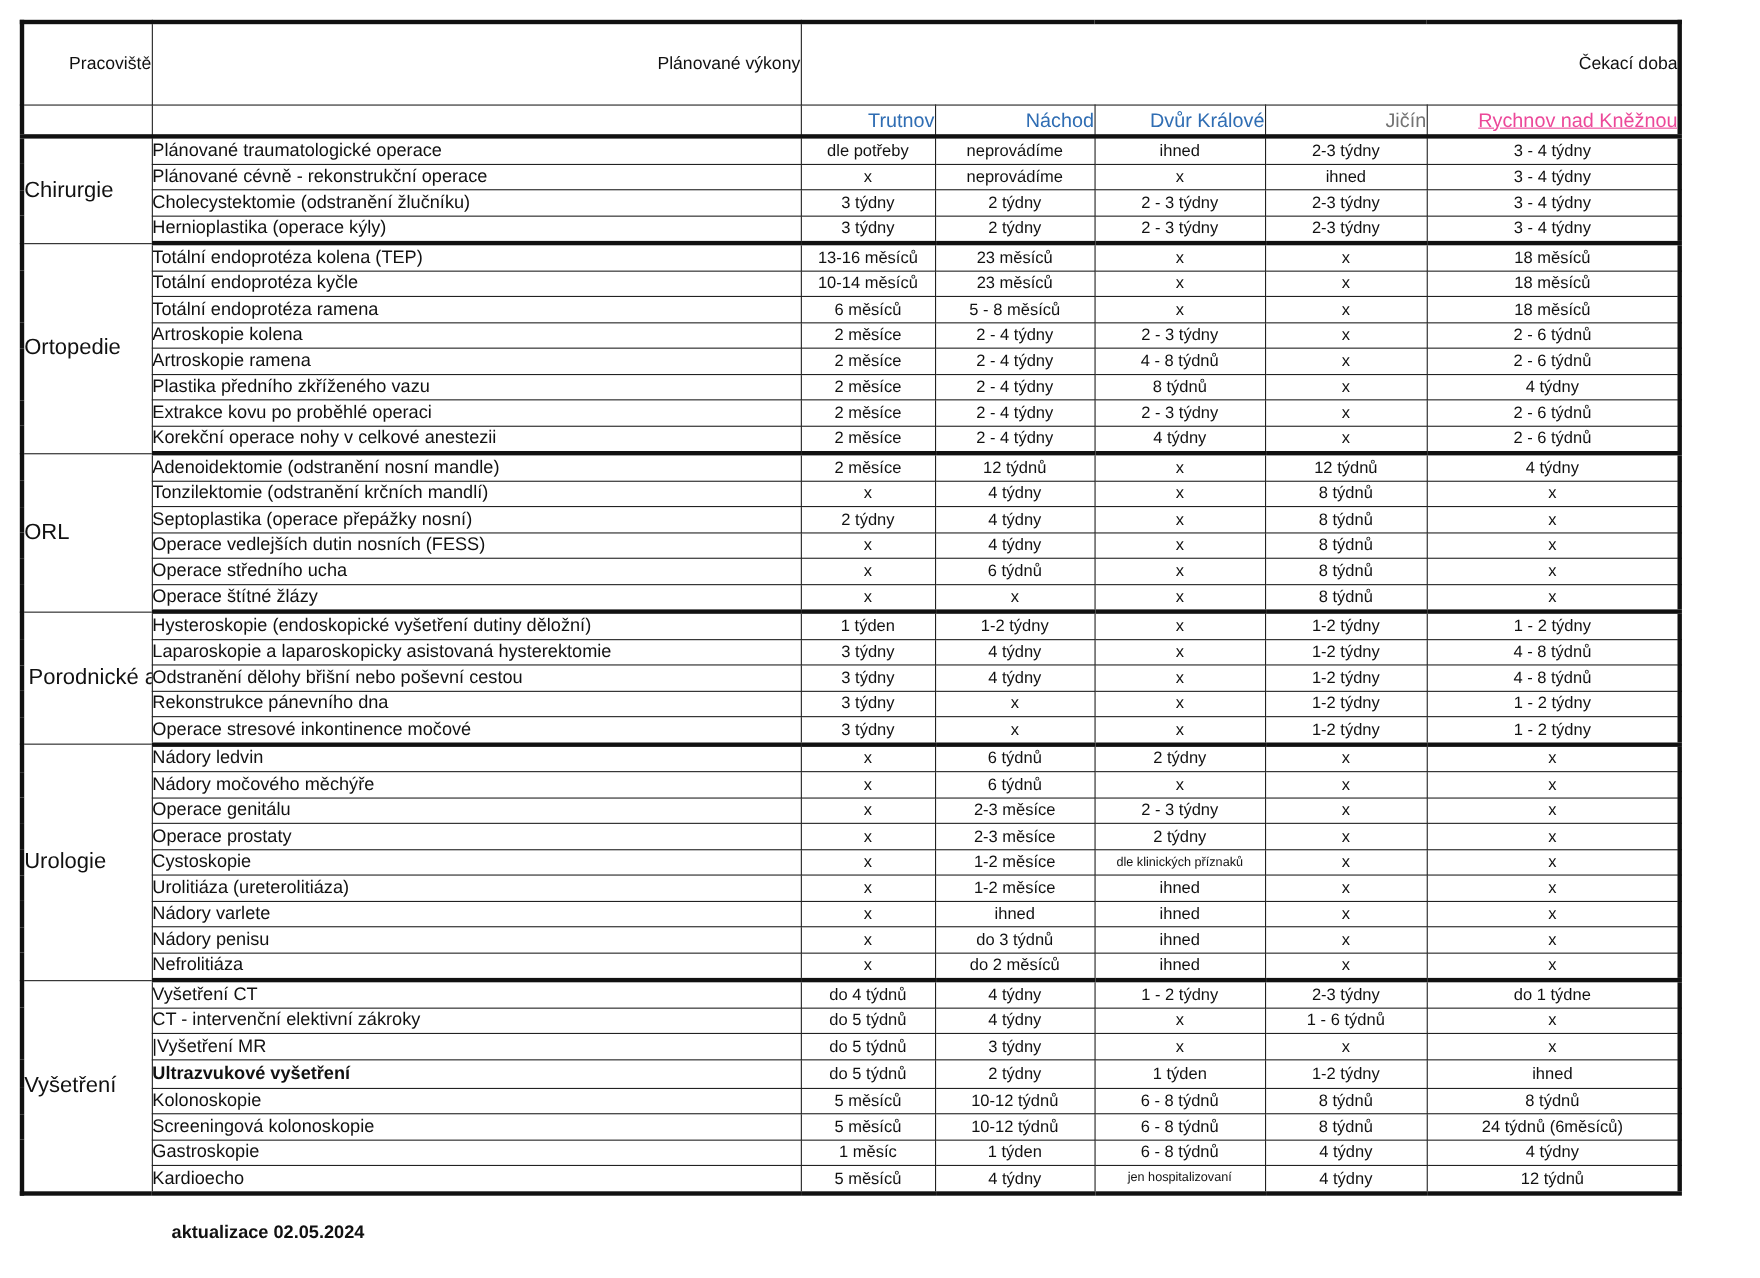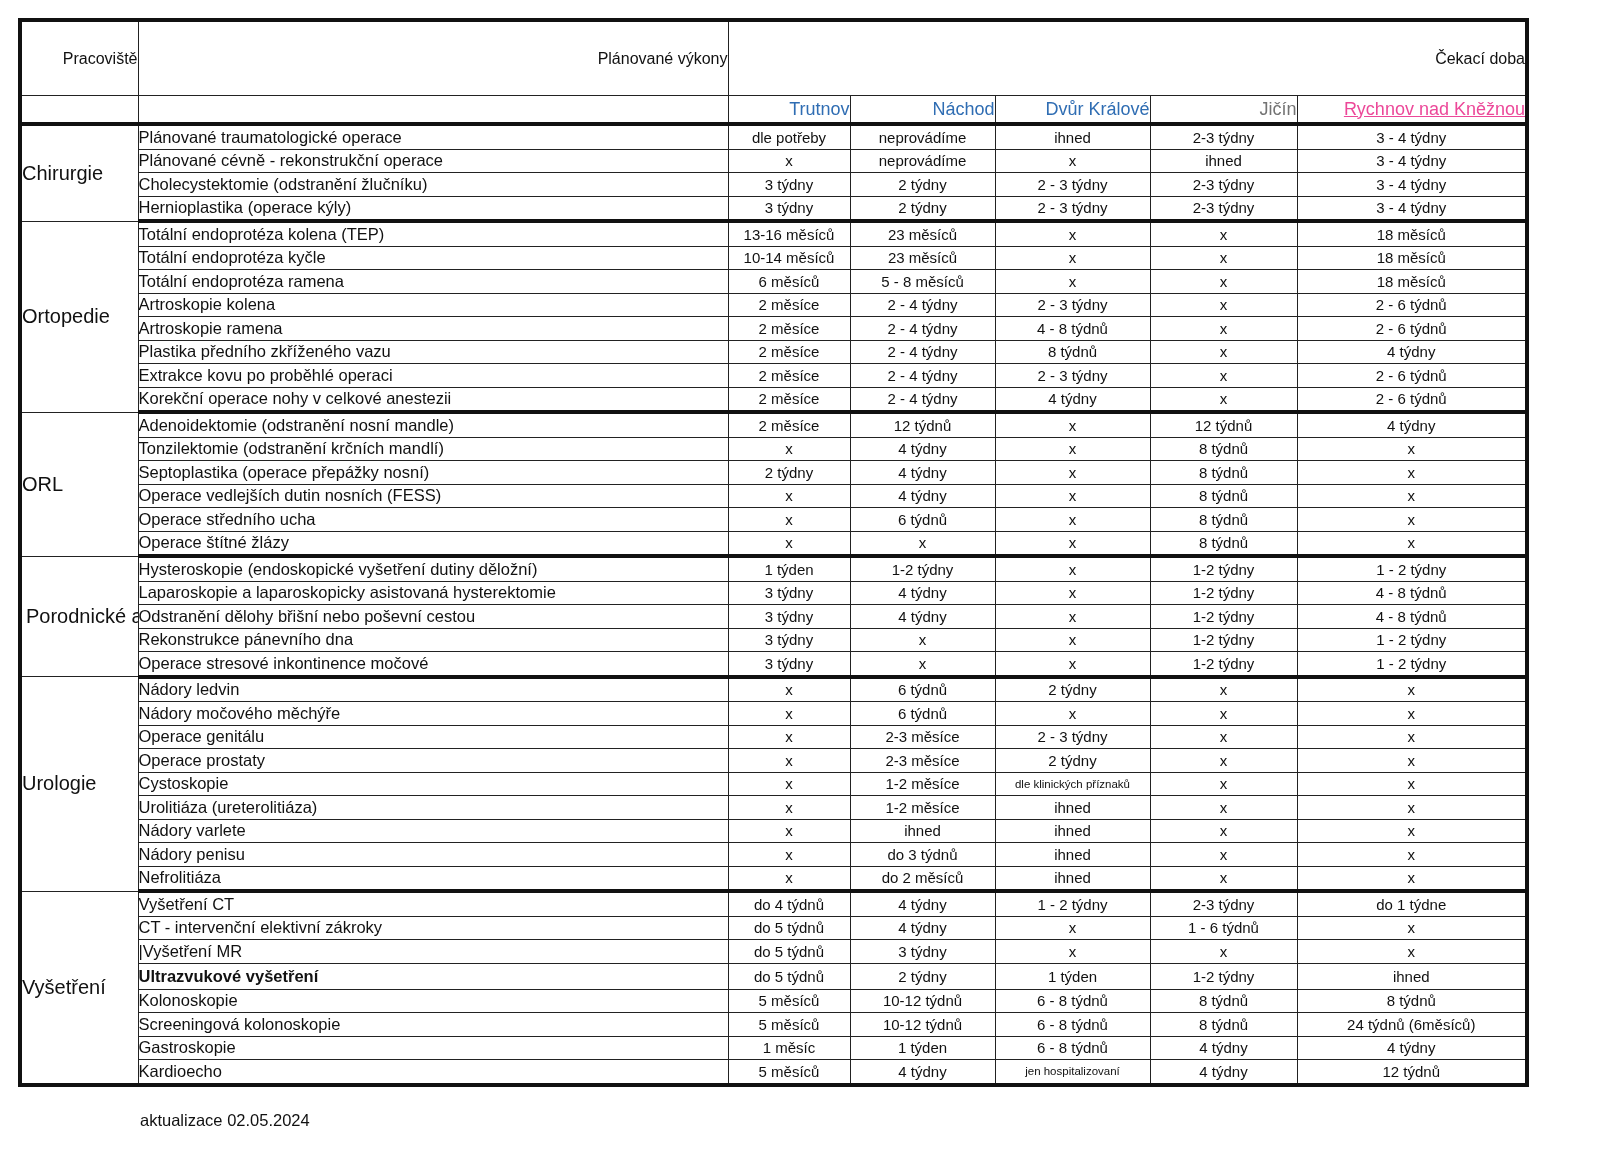--- a/index.html
+++ b/index.html
@@ -20,21 +20,21 @@
   th.city { color:#2f6db3; font-weight:bold; font-size:18px; text-align:right; vertical-align:middle; }
   tr.hrow2 { border-bottom:4px solid #111; }
   td.dept { text-align:left; vertical-align:middle; font-size:20px; white-space:normal;
             line-height:23px; border-right:3px solid #111; }
   td.proc { font-size:16.5px; padding-left:3px; height:22.5px; border-right:3px solid #111; }
   td.val { text-align:center; font-size:15px; }
   td.val.small { font-size:11.5px; }
   td.tr-col { border-right:3px solid #111; }
   tr.grp-end td { border-bottom:4px solid #111; }
   tr.tall td.proc { height:25px;font-weight:bold; }
-  #footer { position:absolute; left:140px; top:1111px; font-size:16.5px; }
+  #footer { position:absolute; left:156px; top:1111px; font-size:16.5px;font-weight:bold; }
 </style>
 </head>
 <body>
 
 <div id="wrap">
   <table class="wt">
     <colgroup>
       <col class="c-dept">
         <col class="c-proc">
         <col class="c-tr">

